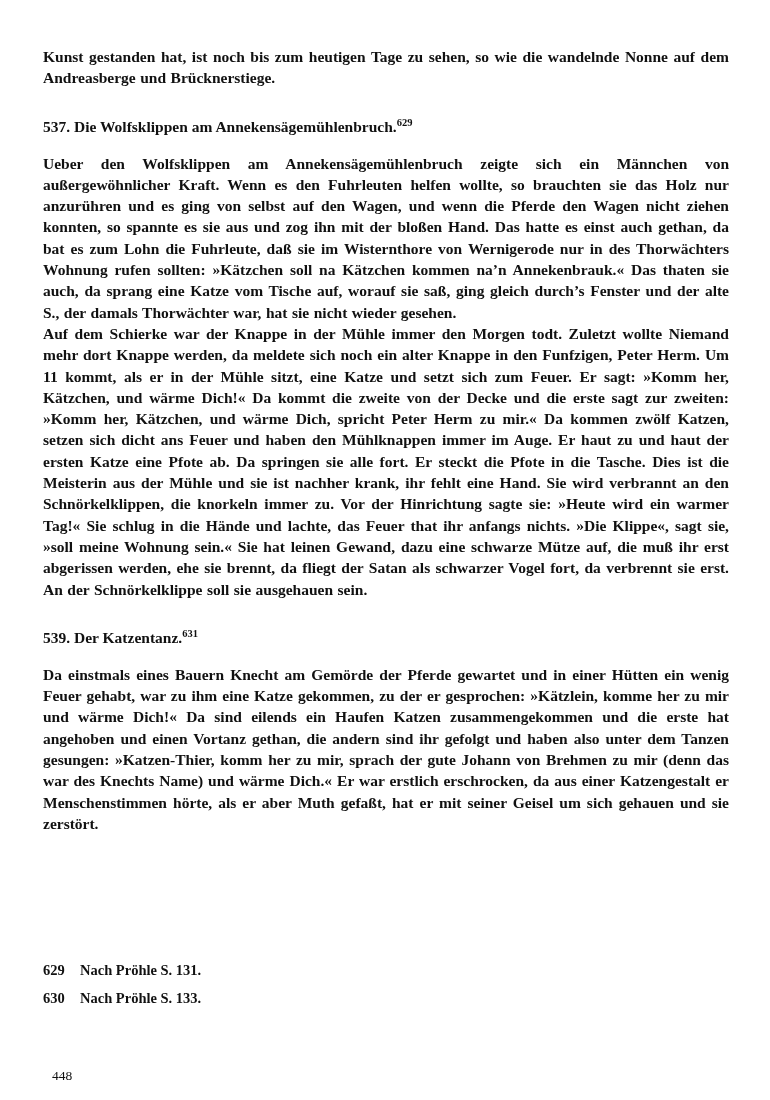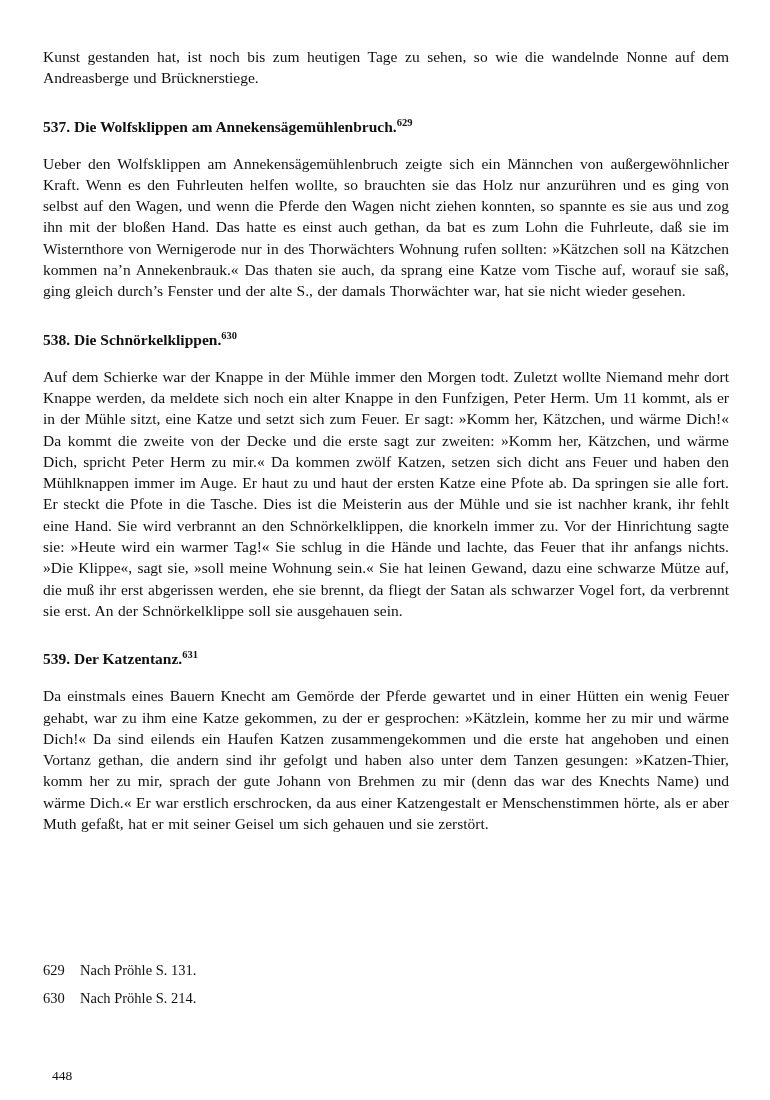--- a/index.html
+++ b/index.html
@@ -23,20 +23,21 @@
     left: 43px;
     top: 46px;
     width: 686px;
   }
   .body-text {
     font-size: 15.5px;
     line-height: 21.3px;
     text-align: justify;
     margin: 0;
     word-spacing: 0.04em;
+    font-weight: bold;
   }
   .section-heading {
     font-size: 15.5px;
     line-height: 21px;
     font-weight: bold;
     margin: 27px 0 16px 0;
   }
   .section-heading sup {
     font-size: 10.5px;
     font-weight: bold;
@@ -46,20 +47,21 @@
   .footnotes {
     position: absolute;
     left: 43px;
     top: 961px;
     width: 686px;
     font-size: 14.5px;
     line-height: 18px;
   }
   .footnote {
     margin: 0 0 10px 0;
+    font-weight: bold;
   }
   .fn-marker {
     display: inline-block;
     width: 37px;
   }
   .page-number {
     position: absolute;
     left: 52px;
     top: 1068px;
     font-size: 13.5px;
@@ -69,27 +71,26 @@
 <body>
 
 <div class="page">
   <div class="content">
 
     <p class="body-text">Kunst gestanden hat, ist noch bis zum heutigen Tage zu sehen, so wie die wandelnde Nonne auf dem Andreasberge und Brücknerstiege.</p>
 
     <h2 class="section-heading"><span>537. Die Wolfsklippen am Annekensägemühlenbruch.</span><sup>629</sup></h2>
     <p class="body-text">Ueber den Wolfsklippen am Annekensägemühlenbruch zeigte sich ein Männchen von außergewöhnlicher Kraft. Wenn es den Fuhrleuten helfen wollte, so brauchten sie das Holz nur anzurühren und es ging von selbst auf den Wagen, und wenn die Pferde den Wagen nicht ziehen konnten, so spannte es sie aus und zog ihn mit der bloßen Hand. Das hatte es einst auch gethan, da bat es zum Lohn die Fuhrleute, daß sie im Wisternthore von Wernigerode nur in des Thorwächters Wohnung rufen sollten: »Kätzchen soll na Kätzchen kommen na’n Annekenbrauk.« Das thaten sie auch, da sprang eine Katze vom Tische auf, worauf sie saß, ging gleich durch’s Fenster und der alte S., der damals Thorwächter war, hat sie nicht wieder gesehen.</p>
 
-    <h2 class="section-heading"><span>538. Die Schnörkelklippen.</span><sup>630</sup></h2>
     <p class="body-text">Auf dem Schierke war der Knappe in der Mühle immer den Morgen todt. Zuletzt wollte Niemand mehr dort Knappe werden, da meldete sich noch ein alter Knappe in den Funfzigen, Peter Herm. Um 11 kommt, als er in der Mühle sitzt, eine Katze und setzt sich zum Feuer. Er sagt: »Komm her, Kätzchen, und wärme Dich!« Da kommt die zweite von der Decke und die erste sagt zur zweiten: »Komm her, Kätzchen, und wärme Dich, spricht Peter Herm zu mir.« Da kommen zwölf Katzen, setzen sich dicht ans Feuer und haben den Mühlknappen immer im Auge. Er haut zu und haut der ersten Katze eine Pfote ab. Da springen sie alle fort. Er steckt die Pfote in die Tasche. Dies ist die Meisterin aus der Mühle und sie ist nachher krank, ihr fehlt eine Hand. Sie wird verbrannt an den Schnörkelklippen, die knorkeln immer zu. Vor der Hinrichtung sagte sie: »Heute wird ein warmer Tag!« Sie schlug in die Hände und lachte, das Feuer that ihr anfangs nichts. »Die Klippe«, sagt sie, »soll meine Wohnung sein.« Sie hat leinen Gewand, dazu eine schwarze Mütze auf, die muß ihr erst abgerissen werden, ehe sie brennt, da fliegt der Satan als schwarzer Vogel fort, da verbrennt sie erst. An der Schnörkelklippe soll sie ausgehauen sein.</p>
 
     <h2 class="section-heading"><span>539. Der Katzentanz.</span><sup>631</sup></h2>
     <p class="body-text">Da einstmals eines Bauern Knecht am Gemörde der Pferde gewartet und in einer Hütten ein wenig Feuer gehabt, war zu ihm eine Katze gekommen, zu der er gesprochen: »Kätzlein, komme her zu mir und wärme Dich!« Da sind eilends ein Haufen Katzen zusammengekommen und die erste hat angehoben und einen Vortanz gethan, die andern sind ihr gefolgt und haben also unter dem Tanzen gesungen: »Katzen-Thier, komm her zu mir, sprach der gute Johann von Brehmen zu mir (denn das war des Knechts Name) und wärme Dich.« Er war erstlich erschrocken, da aus einer Katzengestalt er Menschenstimmen hörte, als er aber Muth gefaßt, hat er mit seiner Geisel um sich gehauen und sie zerstört.</p>
 
   </div>
 
   <div class="footnotes">
     <div class="footnote"><span class="fn-marker">629</span><span class="fn-text">Nach Pröhle S. 131.</span></div>
-    <div class="footnote"><span class="fn-marker">630</span><span class="fn-text">Nach Pröhle S. 214.</span></div>
+    <div class="footnote"><span class="fn-marker">630</span><span class="fn-text">Nach Pröhle S. 133.</span></div>
   </div>
 
   <div class="page-number">448</div>
 </div>
 
 </body></html>

